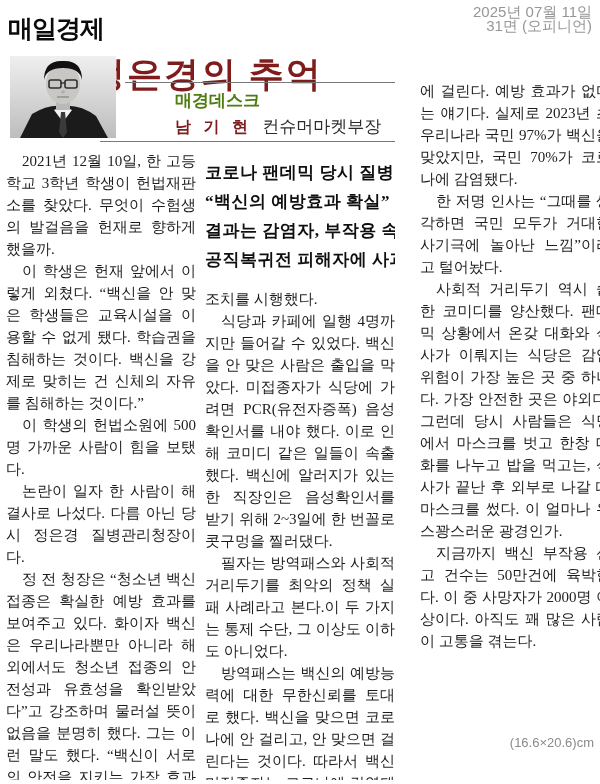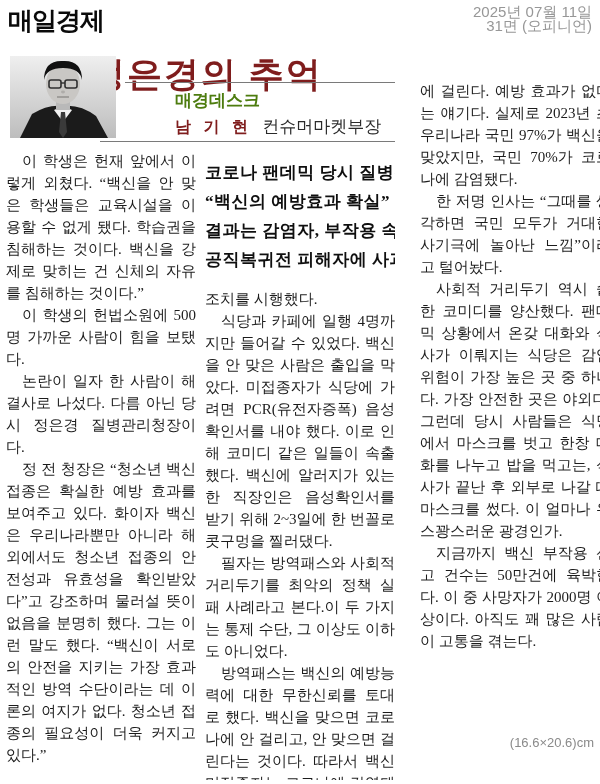--- a/index.html
+++ b/index.html
@@ -1,20 +1,20 @@
 <!DOCTYPE html>
 <html lang="ko"><head>
 <meta charset="utf-8">
 <style>
   html,body{margin:0;padding:0;background:#fff;}
   .page{position:relative;width:600px;height:784px;background:#ffffff;overflow:hidden;
         font-family:"Liberation Serif","DejaVu Serif",serif;color:#1c1c1c;}
 
   
-  .masthead{position:absolute;left:8px;top:4px;font-family:"Liberation Sans","DejaVu Sans",sans-serif;
+  .masthead{position:absolute;left:8px;top:12px;font-family:"Liberation Sans","DejaVu Sans",sans-serif;
             font-weight:800;font-size:25px;letter-spacing:-1px;color:#0a0a0a;}
   .dateblock{position:absolute;right:8px;top:5px;text-align:right;font-size:15px;line-height:14px;
              color:#979797;font-family:"Liberation Sans","DejaVu Sans",sans-serif;}
 
   
   .title{position:absolute;left:90px;top:28px;width:330px;text-align:left;
          font-size:35px;font-weight:600;letter-spacing:2px;color:#7f1d1d;}
 
   
   .photo{position:absolute;left:10px;top:56px;width:106px;height:82px;overflow:hidden;}
@@ -92,20 +92,21 @@
 
   <div class="rule-top"></div>
   <div class="desk">매경데스크</div>
   <div class="author">
     <span class="name">남 기 현</span>
     <span class="role">컨슈머마켓부장</span>
   </div>
   <div class="rule-bottom"></div>
 
   <div class="col col1">
+    <p>2021년 12월 10일, 한 고등학교 3학년 학생이 헌법재판소를 찾았다. 무엇이 수험생의 발걸음을 헌재로 향하게 했을까.</p>
     <p>이 학생은 헌재 앞에서 이렇게 외쳤다. “백신을 안 맞은 학생들은 교육시설을 이용할 수 없게 됐다. 학습권을 침해하는 것이다. 백신을 강제로 맞히는 건 신체의 자유를 침해하는 것이다.”</p>
     <p>이 학생의 헌법소원에 500명 가까운 사람이 힘을 보탰다.</p>
     <p>논란이 일자 한 사람이 해결사로 나섰다. 다름 아닌 당시 정은경 질병관리청장이다.</p>
     <p>정 전 청장은 “청소년 백신 접종은 확실한 예방 효과를 보여주고 있다. 화이자 백신은 우리나라뿐만 아니라 해외에서도 청소년 접종의 안전성과 유효성을 확인받았다”고 강조하며 물러설 뜻이 없음을 분명히 했다. 그는 이런 말도 했다. “백신이 서로의 안전을 지키는 가장 효과적인 방역 수단이라는 데 이론의 여지가 없다. 청소년 접종의 필요성이 더욱 커지고 있다.”</p>
 
   </div>
 
   <div class="col col2">
     <div class="pullquote">
       <div>코로나 팬데믹 당시 질병청장</div>

